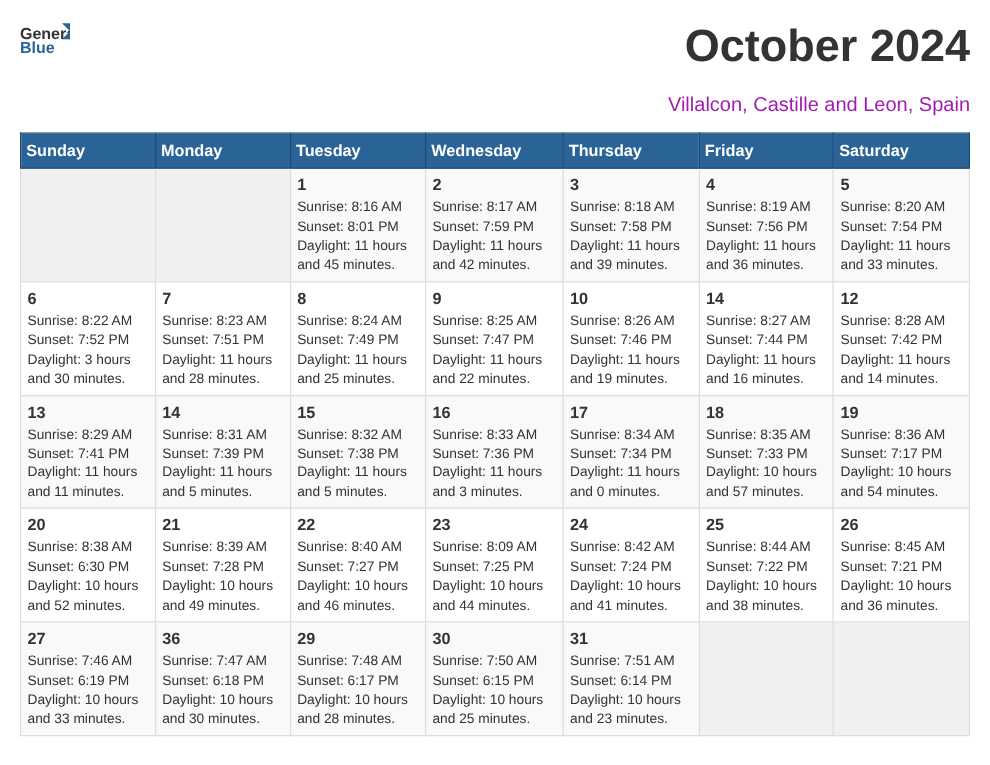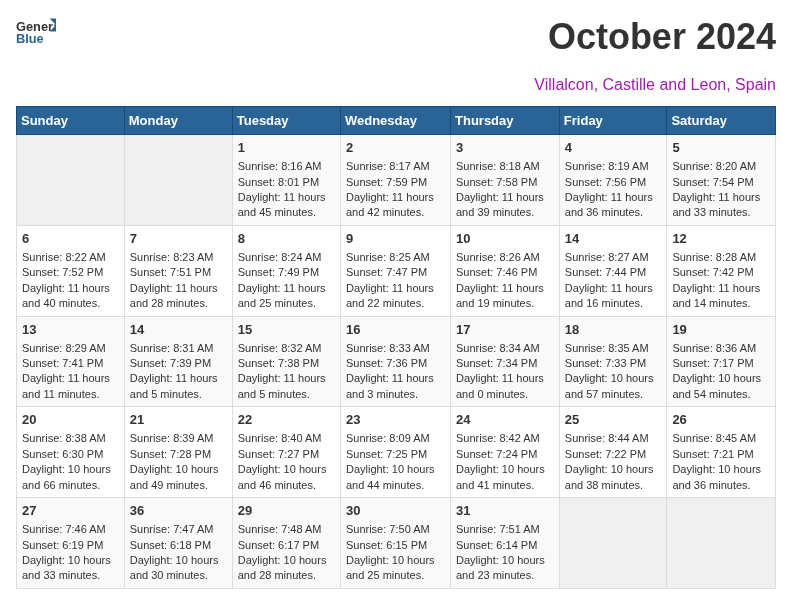--- a/index.html
+++ b/index.html
@@ -152,21 +152,21 @@
           <div>Sunrise: 8:20 AM</div>
           <div>Sunset: 7:54 PM</div>
           <div>Daylight: 11 hours and 33 minutes.</div>
         </td>
       </tr>
       <tr>
         <td>
           <span class="day-num">6</span>
           <div>Sunrise: 8:22 AM</div>
           <div>Sunset: 7:52 PM</div>
-          <div>Daylight: 11 hours and 40 minutes.</div>
+          <div>Daylight: 3 hours and 30 minutes.</div>
         </td>
         <td>
           <span class="day-num">7</span>
           <div>Sunrise: 8:23 AM</div>
           <div>Sunset: 7:51 PM</div>
           <div>Daylight: 11 hours and 28 minutes.</div>
         </td>
         <td>
           <span class="day-num">8</span>
           <div>Sunrise: 8:24 AM</div>
@@ -240,21 +240,21 @@
           <div>Sunrise: 8:36 AM</div>
           <div>Sunset: 7:17 PM</div>
           <div>Daylight: 10 hours and 54 minutes.</div>
         </td>
       </tr>
       <tr>
         <td>
           <span class="day-num">20</span>
           <div>Sunrise: 8:38 AM</div>
           <div>Sunset: 6:30 PM</div>
-          <div>Daylight: 10 hours and 66 minutes.</div>
+          <div>Daylight: 10 hours and 52 minutes.</div>
         </td>
         <td>
           <span class="day-num">21</span>
           <div>Sunrise: 8:39 AM</div>
           <div>Sunset: 7:28 PM</div>
           <div>Daylight: 10 hours and 49 minutes.</div>
         </td>
         <td>
           <span class="day-num">22</span>
           <div>Sunrise: 8:40 AM</div>

